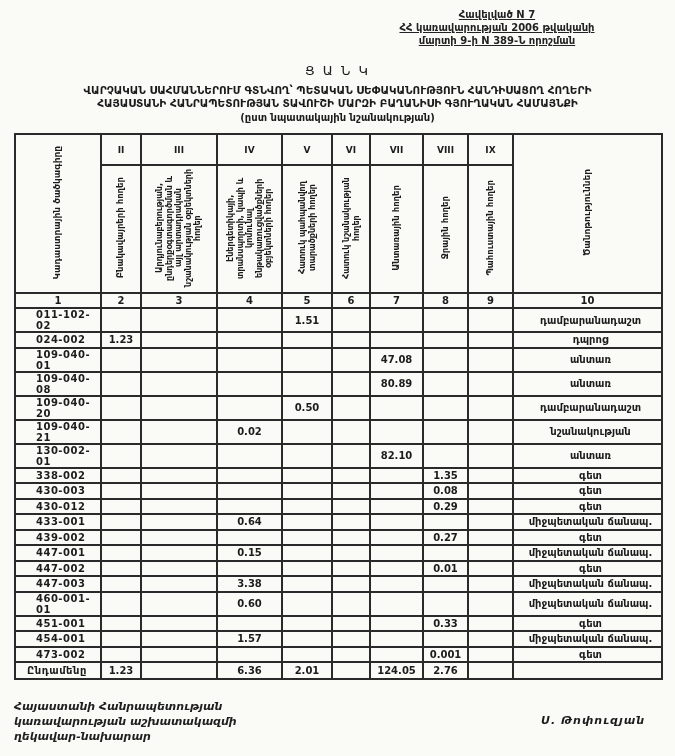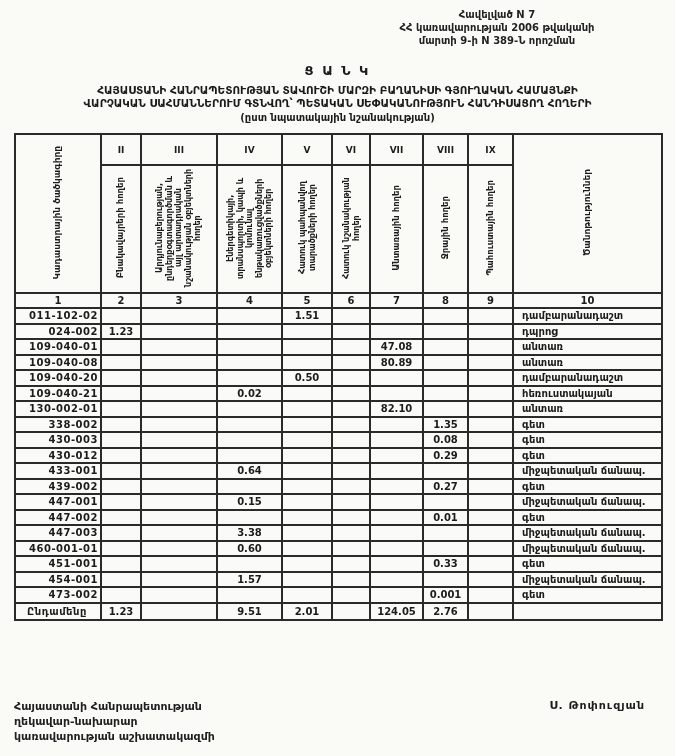--- a/index.html
+++ b/index.html
@@ -12,24 +12,25 @@
     overflow:hidden;
     -webkit-font-smoothing:none;
   }
   .page { width:675px; height:756px; padding:8px 14px 6px 14px; position:relative; }
 
   
   .annex {
     width:320px; margin-left:auto; margin-right:4px;
     text-align:center; font-size:10px; font-weight:700; line-height:13px;
     color:#222;
+    text-decoration:underline;
   }
 
   
-  .heading { text-align:center; font-size:13px; font-weight:700; margin-top:16px; letter-spacing:2px; }
+  .heading { text-align:center; font-size:13px; font-weight:400; margin-top:16px; letter-spacing:2px; }
   .titleblock { text-align:center; font-size:10.5px; font-weight:700; line-height:13px; margin-top:6px; color:#1a1a1a; }
   .subtitle { text-align:center; font-size:10px; font-weight:700; margin-top:2px; }
 
   
   table { border-collapse:collapse; table-layout:fixed; width:647px; margin-top:10px; }
   td {
     border:2px solid #2a2a2a;
     font-size:10px; font-weight:700; color:#1c1c1c;
     padding:0 2px; overflow:hidden;
   }
@@ -42,49 +43,49 @@
     writing-mode:vertical-rl;
     transform:rotate(180deg);
     font-size:8px; line-height:9.5px; font-weight:700;
     max-height:120px;
     text-align:center;
     white-space:normal;
   }
   .v.one { font-size:8.5px; }
   .v.big { max-height:136px; font-size:9px; }
   tbody td { height:15.5px; }
-  td.code { text-align:right; padding-left:4px; letter-spacing:0.5px; }
+  td.code { text-align:left; padding-left:20px; letter-spacing:0.5px; }
   td.num  { text-align:center; }
-  td.note { text-align:left; padding-left:8px; font-size:10px; }
+  td.note { text-align:center; padding-left:8px; font-size:10px; }
   tr.totalrow td { height:17px; }
   tr.totalrow td.code { text-align:center; padding-left:0; }
 
   
   .footer {
     position:absolute; left:14px; right:14px; bottom:12px;
-    display:flex; justify-content:space-between; align-items:flex-start;
+    display:flex; justify-content:space-between; align-items:center;font-style:italic;
   }
   .sig { font-size:11px; font-weight:700; line-height:15px; color:#202020; }
   .signame { font-size:11px; font-weight:700; margin-right:16px; margin-bottom:2px; letter-spacing:1px; }
 </style>
 </head>
 <body>
 
 <div class="page">
 
   <div class="annex">
     <div>Հավելված N 7</div>
     <div>ՀՀ կառավարության 2006 թվականի</div>
     <div>մարտի 9-ի N 389-Ն որոշման</div>
   </div>
 
   <div class="heading">Ց Ա Ն Կ</div>
   <div class="titleblock">
+    <div>ՎԱՐՉԱԿԱՆ ՍԱՀՄԱՆՆԵՐՈՒՄ ԳՏՆՎՈՂ՝ ՊԵՏԱԿԱՆ ՍԵՓԱԿԱՆՈՒԹՅՈՒՆ ՀԱՆԴԻՍԱՑՈՂ ՀՈՂԵՐԻ</div>
     <div>ՀԱՅԱՍՏԱՆԻ ՀԱՆՐԱՊԵՏՈՒԹՅԱՆ ՏԱՎՈՒՇԻ ՄԱՐԶԻ ԲԱՂԱՆԻՍԻ ԳՅՈՒՂԱԿԱՆ ՀԱՄԱՅՆՔԻ</div>
-    <div>ՎԱՐՉԱԿԱՆ ՍԱՀՄԱՆՆԵՐՈՒՄ ԳՏՆՎՈՂ՝ ՊԵՏԱԿԱՆ ՍԵՓԱԿԱՆՈՒԹՅՈՒՆ ՀԱՆԴԻՍԱՑՈՂ ՀՈՂԵՐԻ</div>
   </div>
   <div class="subtitle">(ըստ նպատակային նշանակության)</div>
 
   <table>
     <colgroup>
       <col style="width:86px">
         <col style="width:40px">
         <col style="width:76px">
       <col style="width:65px">
         <col style="width:50px">
@@ -194,21 +195,21 @@
         <tr>
           <td class="code">109-040-21</td>
           <td class="num"></td>
           <td class="num"></td>
           <td class="num">0.02</td>
           <td class="num"></td>
           <td class="num"></td>
           <td class="num"></td>
           <td class="num"></td>
           <td class="num"></td>
-          <td class="note">հեռուստակայան</td>
+          <td class="note">նշանակության</td>
         </tr>
         <tr>
           <td class="code">130-002-01</td>
           <td class="num"></td>
           <td class="num"></td>
           <td class="num"></td>
           <td class="num"></td>
           <td class="num"></td>
           <td class="num">82.10</td>
           <td class="num"></td>
@@ -356,33 +357,33 @@
           <td class="num"></td>
           <td class="num"></td>
           <td class="num">0.001</td>
           <td class="num"></td>
           <td class="note">գետ</td>
         </tr>
         <tr class="totalrow">
           <td class="code">Ընդամենը</td>
           <td class="num">1.23</td>
           <td class="num"></td>
-          <td class="num">9.51</td>
+          <td class="num">6.36</td>
           <td class="num">2.01</td>
           <td class="num"></td>
           <td class="num">124.05</td>
           <td class="num">2.76</td>
           <td class="num"></td>
           <td class="note"></td>
         </tr>
       </tbody>
   </table>
 
   <div class="footer">
     <div class="sig">
       <div>Հայաստանի Հանրապետության</div>
+      <div>կառավարության աշխատակազմի</div>
       <div>ղեկավար-նախարար</div>
-      <div>կառավարության աշխատակազմի</div>
     </div>
     <div class="signame">Ս. Թոփուզյան</div>
   </div>
 
 </div>
 
 </body></html>

